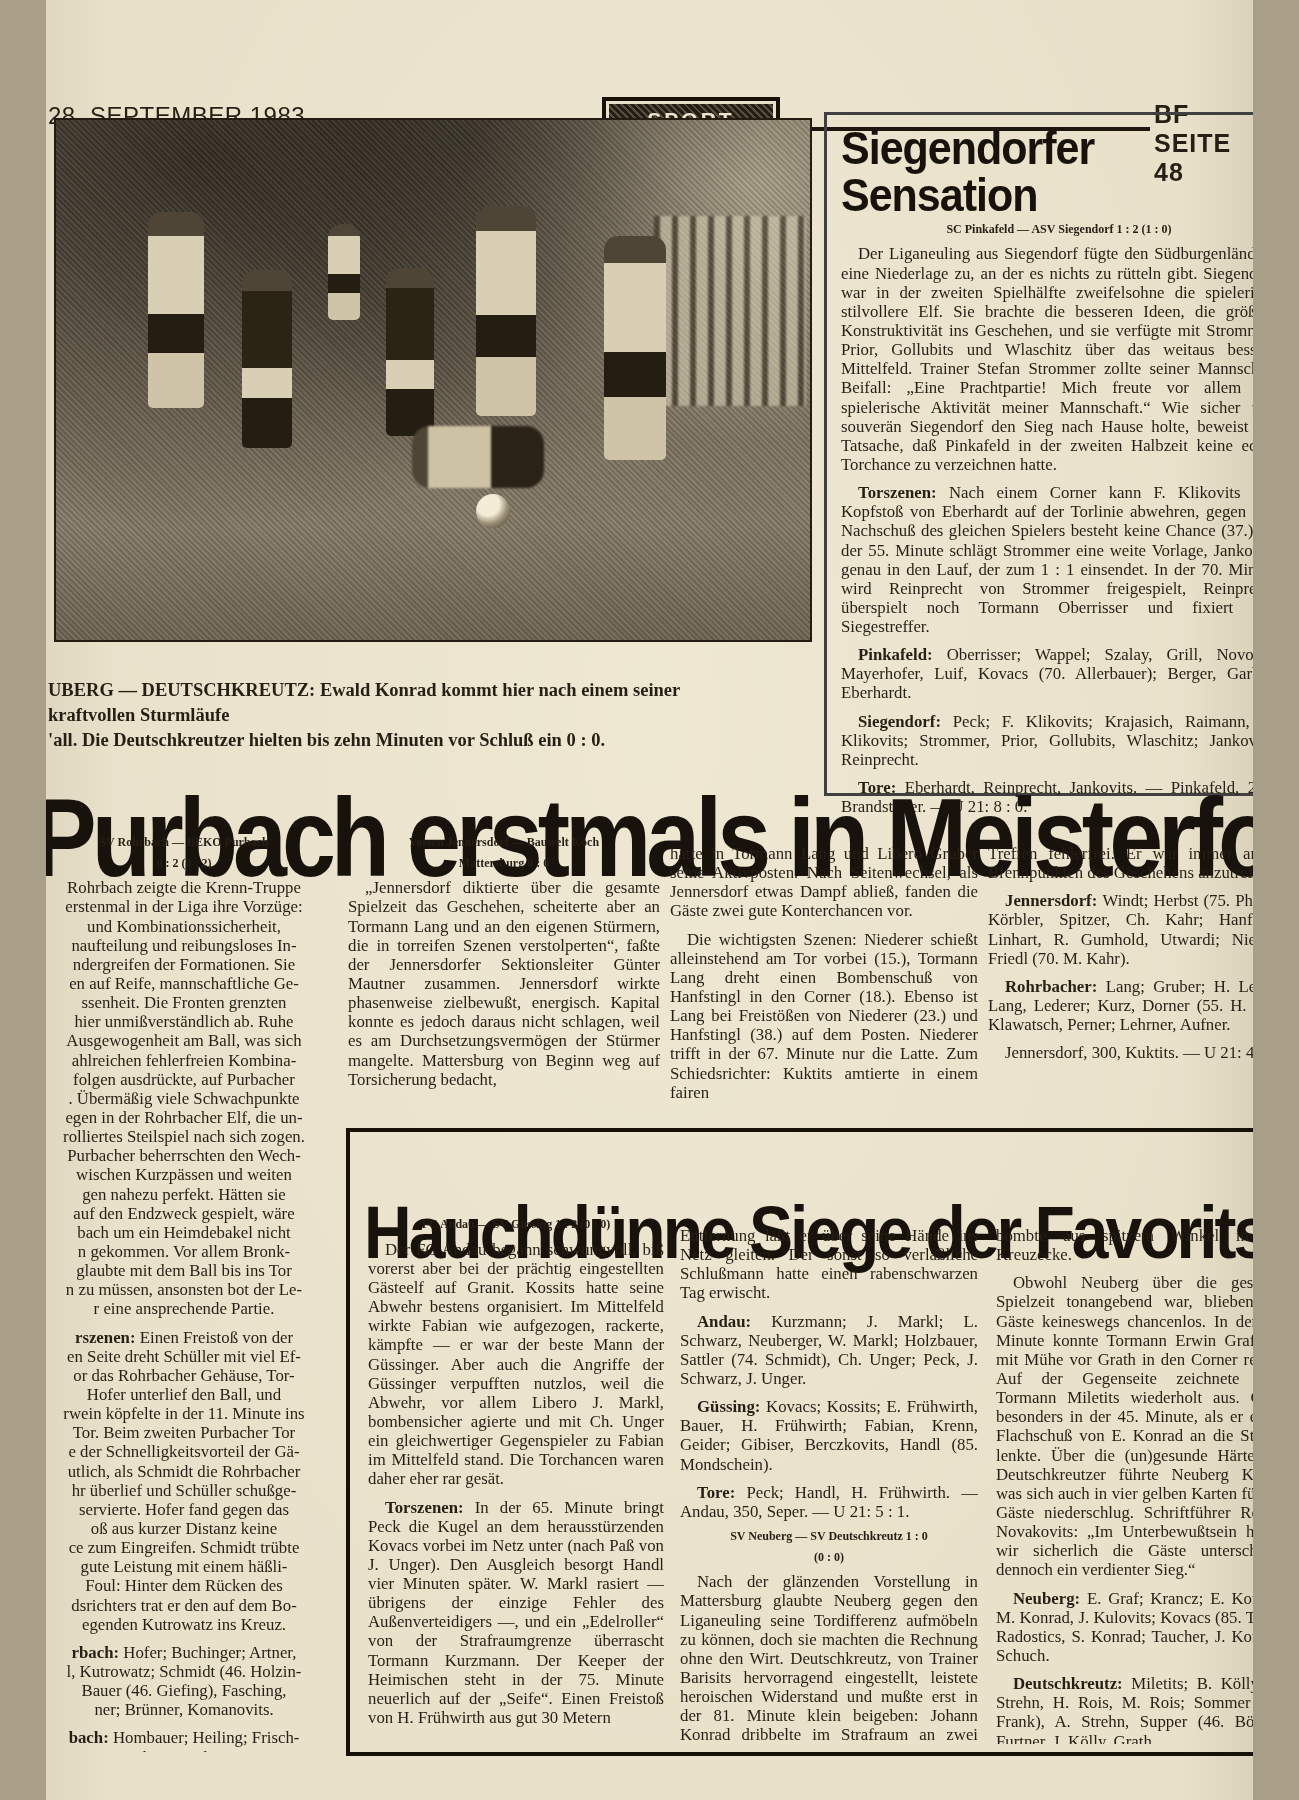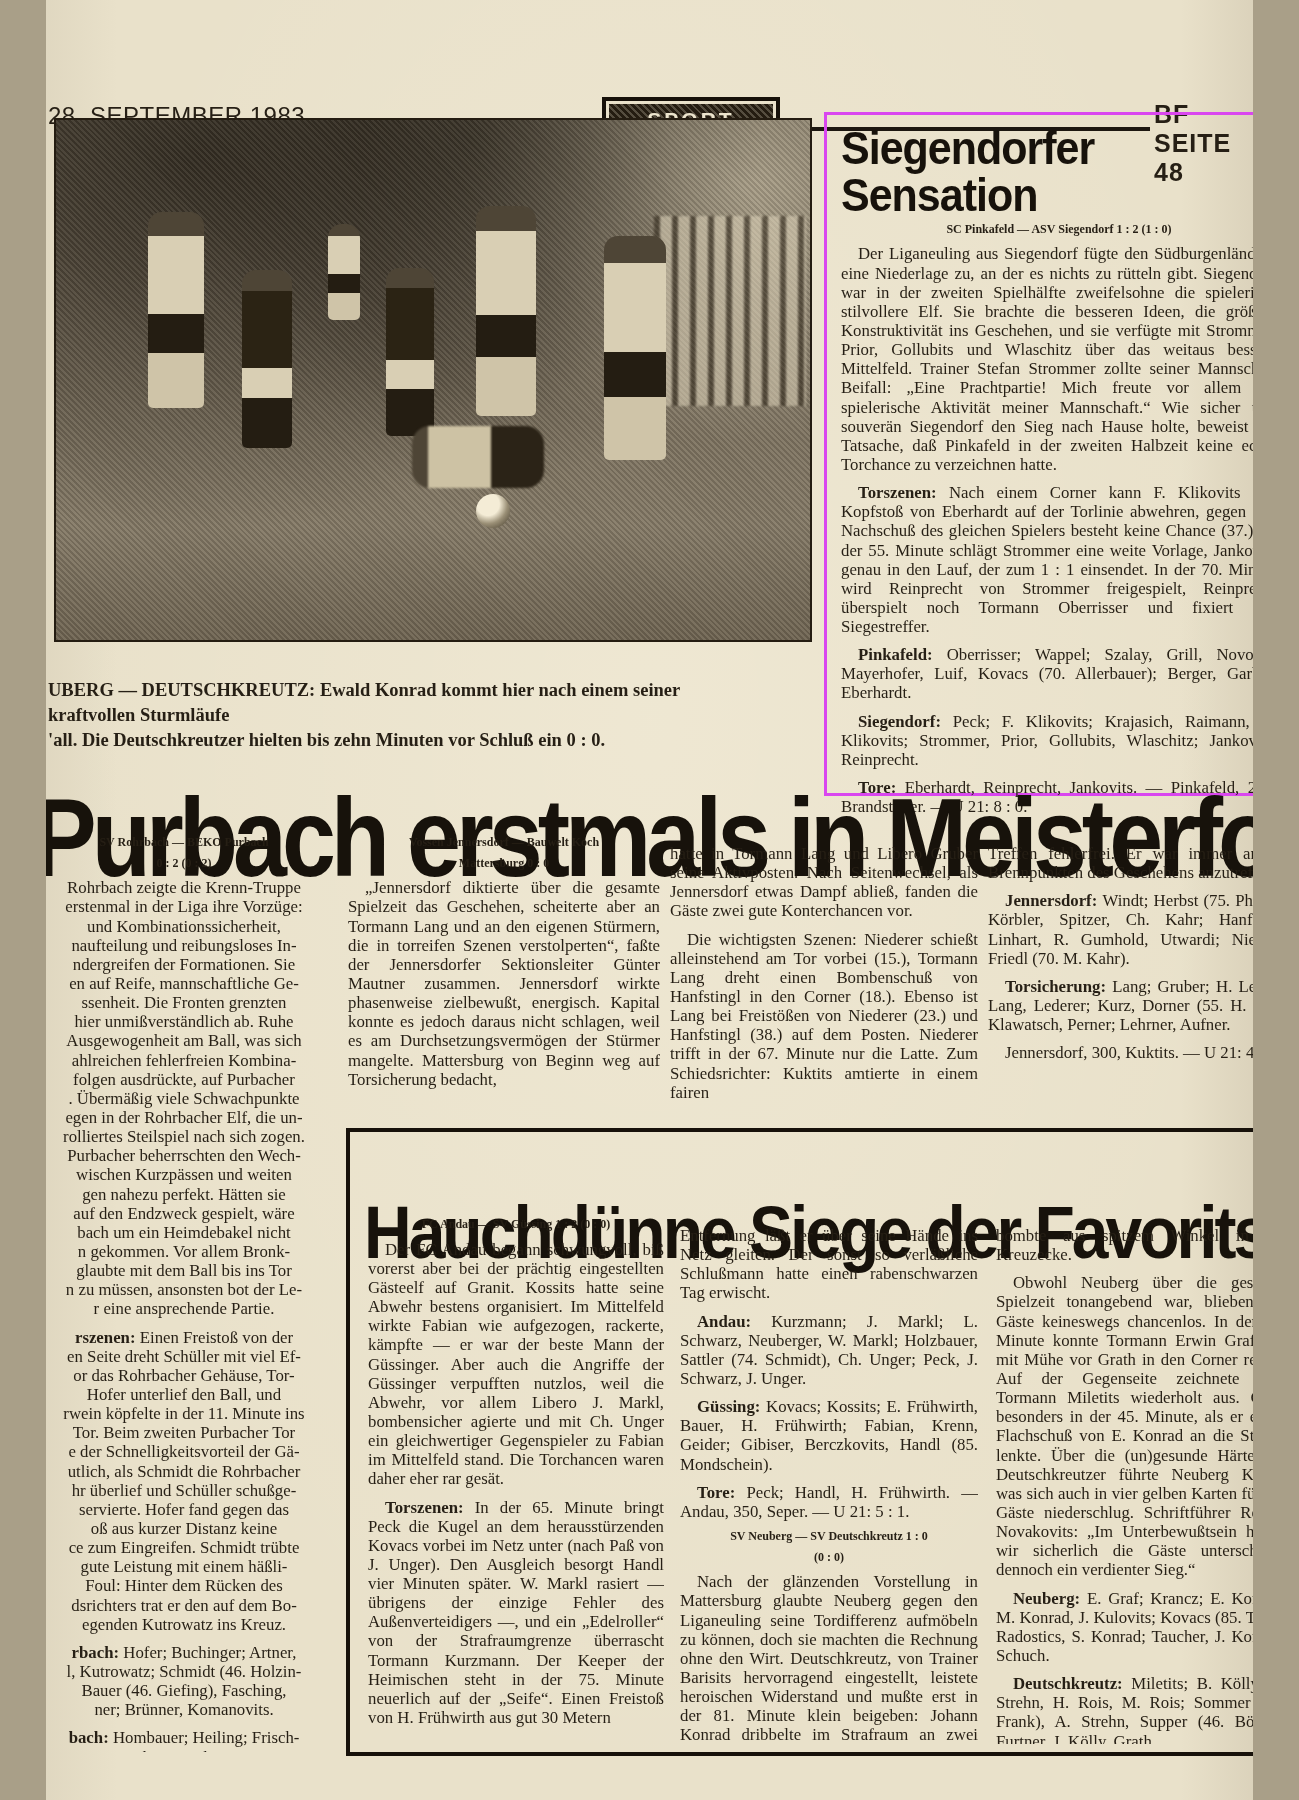--- a/index.html
+++ b/index.html
@@ -40,21 +40,21 @@
           background:linear-gradient(90deg,#4e4536 0 12%,#cdc2a4 12% 60%,#2b2317 60% 100%);}
   .ball{position:absolute;width:34px;height:34px;border-radius:50%;filter:blur(.4px);
         background:radial-gradient(circle at 35% 30%, #f4ecd6 0 35%, #9a8f76 60%, #3a3223 100%);}
   .board{position:absolute;filter:blur(1px);background:
         repeating-linear-gradient(90deg, rgba(35,27,15,.5) 0 6px, rgba(220,210,185,.55) 6px 18px);}
 
   .caption{left:2px;top:646px;width:692px;font-weight:bold;font-size:18.5px;line-height:1.35;
            white-space:pre-line;margin-top:32px;}
 
   
-  .siegbox{left:778px;top:112px;width:470px;height:684px;border:3px solid #d946ef;
+  .siegbox{left:778px;top:112px;width:470px;height:684px;border:3px solid #404040;
            box-sizing:border-box;padding:8px 14px 6px;}
   .siegtitle{font-weight:bold;font-size:43px;letter-spacing:-1px;line-height:1.02;
              transform:scaleY(1.08);transform-origin:left top;margin:2px 0 10px;color:#17120b;}
 
   
   .col{position:absolute;overflow:hidden;}
   .para{margin:8px 0 3px;text-align:justify;font-size:16.8px;line-height:1.14;}
   .para b{font-weight:bold;}
   .para.indent{text-indent:17px;}
   .para.head{text-align:center;font-weight:bold;margin:7px 0 4px;text-indent:0;font-size:12px;}
@@ -168,21 +168,21 @@
       <p class="para head">Mattersburg 0 : 0</p>
       <p class="para indent">„Jennersdorf diktierte über die gesamte Spielzeit das Geschehen, scheiterte aber an Tormann Lang und an den eigenen Stürmern, die in torreifen Szenen verstolperten“, faßte der Jennersdorfer Sektionsleiter Günter Mautner zusammen. Jennersdorf wirkte phasenweise zielbewußt, energisch. Kapital konnte es jedoch daraus nicht schlagen, weil es am Durchsetzungsvermögen der Stürmer mangelte. Mattersburg von Beginn weg auf Torsicherung bedacht,</p>
     </div>
   <div class="col" style="left:624px;top:836px;width:308px;height:288px;">
       <p class="para">hatte in Tormann Lang und Libero Gruber seine Aktivposten. Nach Seitenwechsel, als Jennersdorf etwas Dampf abließ, fanden die Gäste zwei gute Konterchancen vor.</p>
       <p class="para indent gap">Die wichtigsten Szenen: Niederer schießt alleinstehend am Tor vorbei (15.), Tormann Lang dreht einen Bombenschuß von Hanfstingl in den Corner (18.). Ebenso ist Lang bei Freistößen von Niederer (23.) und Hanfstingl (38.) auf dem Posten. Niederer trifft in der 67. Minute nur die Latte. Zum Schiedsrichter: Kuktits amtierte in einem fairen</p>
     </div>
   <div class="col" style="left:942px;top:836px;width:306px;height:288px;">
       <p class="para">Treffen fehlerfrei. Er war immer an den Brennpunkten des Geschehens anzutreffen.</p>
       <p class="para indent gap"><b>Jennersdorf: </b>Windt; Herbst (75. Philipp); Körbler, Spitzer, Ch. Kahr; Hanfstingl, Linhart, R. Gumhold, Utwardi; Niederer, Friedl (70. M. Kahr).</p>
-      <p class="para indent gap"><b>Torsicherung: </b>Lang; Gruber; H. Leitgeb, Lang, Lederer; Kurz, Dorner (55. H. Frey), Klawatsch, Perner; Lehrner, Aufner.</p>
+      <p class="para indent gap"><b>Rohrbacher: </b>Lang; Gruber; H. Leitgeb, Lang, Lederer; Kurz, Dorner (55. H. Frey), Klawatsch, Perner; Lehrner, Aufner.</p>
       <p class="para indent gap">Jennersdorf, 300, Kuktits. — U 21: 4 : 3.</p>
     </div>
 
   <div class="abs hauchbox"></div>
   <h2 class="abs hauch-headline sans">Hauchdünne Siege der Favorits</h2>
   <div class="col" style="left:322px;top:1218px;width:296px;height:526px;">
       <p class="para head head1">FC Andau — SV Güssing 1 : 2 (0 : 0)</p>
       <p class="para indent">Der FC Andau begann schwungvoll, biß vorerst aber bei der prächtig eingestellten Gästeelf auf Granit. Kossits hatte seine Abwehr bestens organisiert. Im Mittelfeld wirkte Fabian wie aufgezogen, rackerte, kämpfte — er war der beste Mann der Güssinger. Aber auch die Angriffe der Güssinger verpufften nutzlos, weil die Abwehr, vor allem Libero J. Markl, bombensicher agierte und mit Ch. Unger ein gleichwertiger Gegenspieler zu Fabian im Mittelfeld stand. Die Torchancen waren daher eher rar gesät.</p>
       <p class="para indent gap"><b>Torszenen: </b>In der 65. Minute bringt Peck die Kugel an dem herausstürzenden Kovacs vorbei im Netz unter (nach Paß von J. Unger). Den Ausgleich besorgt Handl vier Minuten später. W. Markl rasiert — übrigens der einzige Fehler des Außenverteidigers —, und ein „Edelroller“ von der Strafraumgrenze überrascht Tormann Kurzmann. Der Keeper der Heimischen steht in der 75. Minute neuerlich auf der „Seife“. Einen Freistoß von H. Frühwirth aus gut 30 Metern</p>
     </div>

